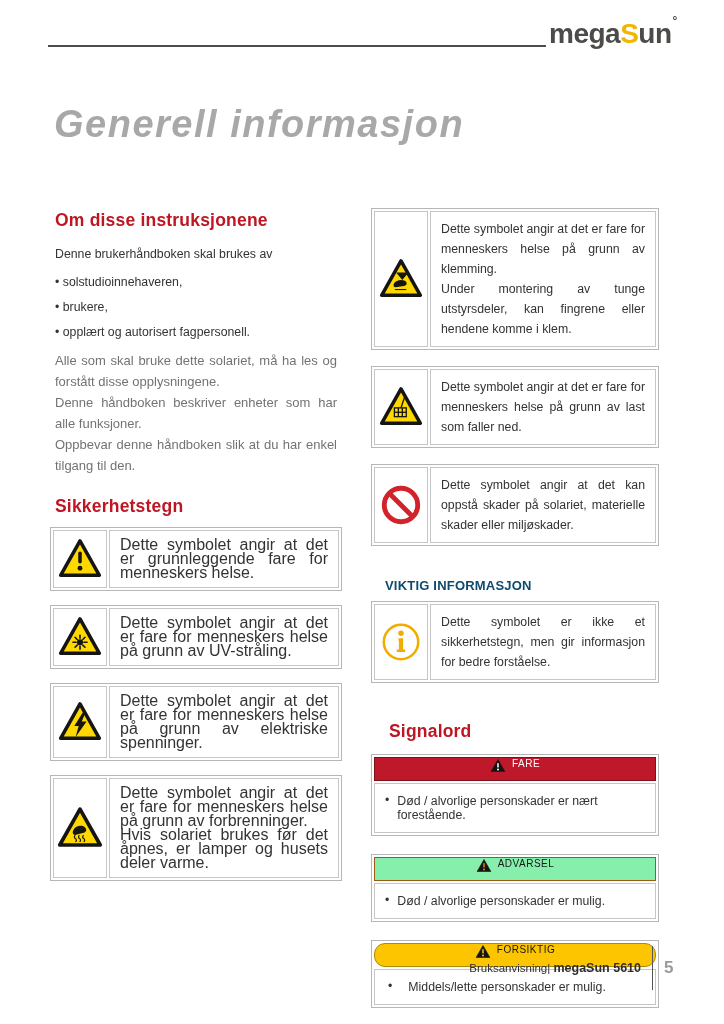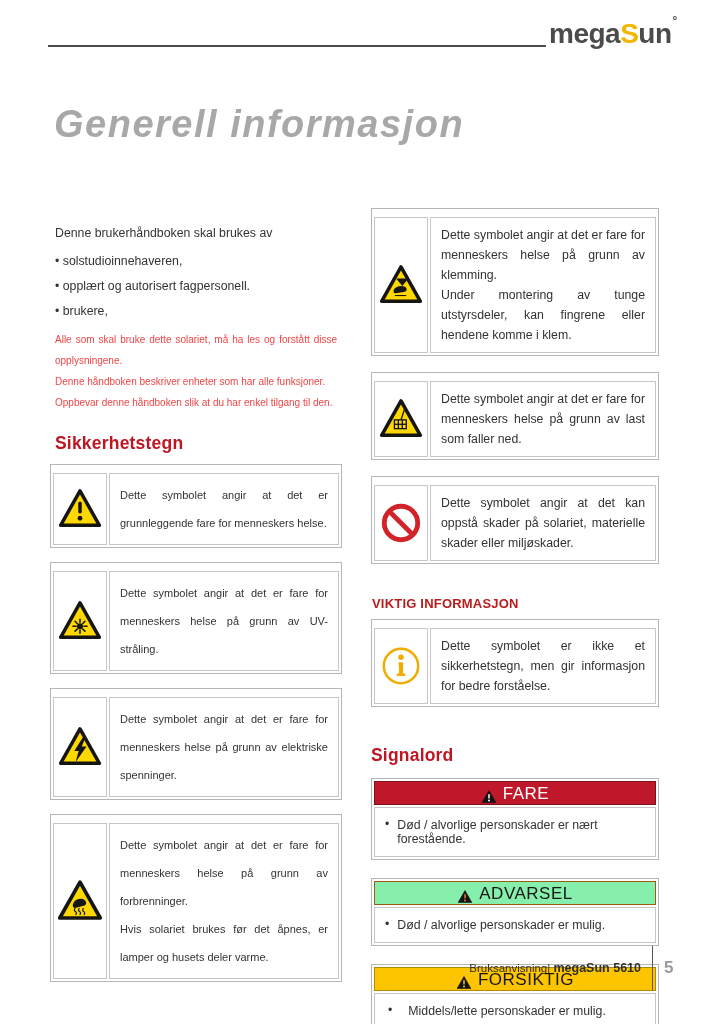--- a/index.html
+++ b/index.html
@@ -14,44 +14,44 @@
   .logo { position:absolute; left:549px; top:14px; font-size:28px; font-weight:bold; letter-spacing:-0.5px; color:#4b4b49; }
   .logo .accent { color:#f2b600; }
   .logo .mark { font-size:12px; vertical-align:18px; margin-left:1px; }
   
   .page-title { position:absolute; left:54px; top:103px; margin:0; font-size:38px; font-weight:bold; letter-spacing:1.5px; color:#a8a8a8;font-style:italic; }
   
   .col { position:absolute; top:210px; }
   .col-left  { left:50px;  width:292px; }
   .col-right { left:371px; width:288px; top:208px; }
   h2.section { color:#be1622; font-size:17.5px; font-weight:bold; margin:0 0 8px 5px; letter-spacing:0.2px; }
-  .col-right h2.section { margin:38px 0 12px 0; }
+  .col-right h2.section { margin:38px 0 12px 18px; }
   .intro { margin:16px 0 14px 5px; font-size:12.3px; color:#333; }
   .bullet-list { list-style:none; margin:0 0 2px 5px; padding:0; font-size:12.3px; color:#333; }
   .bullet-list li { margin-bottom:11px; }
   .bullet-list li::before { content:"•  "; }
-  .body-text { font-size:10px; line-height:21px; text-align:justify; white-space:pre-line; margin:8px 5px 16px 5px; color:#ef4444; }
+  .body-text { font-size:13px; line-height:21px; text-align:justify; white-space:pre-line; margin:8px 5px 16px 5px; color:#737373; }
   .col-left h2.safety { margin-top:20px; margin-bottom:10px; }
   
   .sign-box { border:1px solid #b6b6b6; background:#fff; padding:2px; display:flex; gap:2px; margin-bottom:14px; }
-  .sign-cell { border:1px solid #c6c6c6; background:#fff;margin-top:6px; }
+  .sign-cell { border:1px solid #c6c6c6; background:#fff; }
   .icon-cell { flex:0 0 54px; display:flex; align-items:center; justify-content:center; }
   .text-cell { flex:1; padding:7px 10px; }
-  .sign-text { margin:0; font-size:11px; line-height:28px; text-align:justify; white-space:pre-line; color:#333; }
+  .sign-text { margin:0; font-size:16px; line-height:14px; text-align:justify; white-space:pre-line; color:#333; }
   .col-right .sign-text { font-size:12.3px; line-height:20px; }
   .col-right .sign-box { margin-bottom:16px; }
   .col-right .sign-box.gap-lg { margin-bottom:20px; }
   
-  .viktig-heading { font-size:13px; font-weight:bold; color:#b91c1c; margin:32px 0 8px 1px; letter-spacing:0.2px; }
+  .viktig-heading { font-size:13px; font-weight:bold; color:#0c4a6e; margin:32px 0 8px 14px; letter-spacing:0.2px; }
   
   .signal-box { border:1px solid #b6b6b6; background:#fff; padding:2px; display:flex; flex-direction:column; gap:2px; margin-bottom:18px; }
-  .signal-header { border:1px solid #8f8f8f; height:24px; display:flex; align-items:flex-end; justify-content:center; gap:6px; font-size:17px; letter-spacing:0.5px; }
+  .signal-header { border:1px solid #8f8f8f; height:24px; display:flex; align-items:flex-start; justify-content:center; gap:6px; font-size:10px; letter-spacing:0.5px; }
   .signal-header.fare      { background:#c0182b; color:#ffffff; border-color:#7d1019; }
   .signal-header.advarsel  { background:#86efac; color:#161616; border-color:#9c5a12; }
-  .signal-header.forsiktig { background:#fdc500; color:#161616; border-color:#b08a00; }
+  .signal-header.forsiktig { background:#fdc500; color:#161616; border-color:#b08a00;border-radius:11px; }
   .signal-body { border:1px solid #c6c6c6; padding:10px 10px; font-size:12.3px; color:#333; display:flex; gap:8px; }
   .signal-body.wide-gap { gap:16px; padding-left:13px; }
   .signal-body .bullet-char { line-height:1; }
   
   .footer { position:absolute; top:946px; right:44px; display:flex; align-items:center; gap:11px; }
   .footer-text { font-size:11.5px; color:#2e2e2e; }
   .footer-text b { font-size:12.5px; }
   .footer-divider { width:1px; height:44px; background:#555; }
   .footer-page { font-size:17px; font-weight:bold; color:#9a9a9a; width:16px; text-align:left; }
   svg { display:block; }
@@ -73,25 +73,26 @@
 
 <div class="header-rule"></div>
 <div class="logo">
   <span>mega</span><span class="accent">S</span><span>un</span><span class="mark">°</span>
 </div>
 
 <h1 class="page-title">Generell informasjon</h1>
 
 <div class="col col-left">
 
+  <h2 class="section">Om disse instruksjonene</h2>
   <p class="intro">Denne brukerhåndboken skal brukes av</p>
   <ul class="bullet-list">
     <li><span>solstudioinnehaveren,</span></li>
+    <li><span>brukere,</span></li>
     <li><span>opplært og autorisert fagpersonell.</span></li>
-    <li><span>brukere,</span></li>
   </ul>
   <p class="body-text">Alle som skal bruke dette solariet, må ha les og forstått disse opplysningene.
 Denne håndboken beskriver enheter som har alle funksjoner.
 Oppbevar denne håndboken slik at du har enkel tilgang til den.</p>
 
   <h2 class="section safety">Sikkerhetstegn</h2>
 
   <div class="sign-box">
     <div class="sign-cell icon-cell">
       <svg width="46" height="44" viewBox="0 0 100 100">

